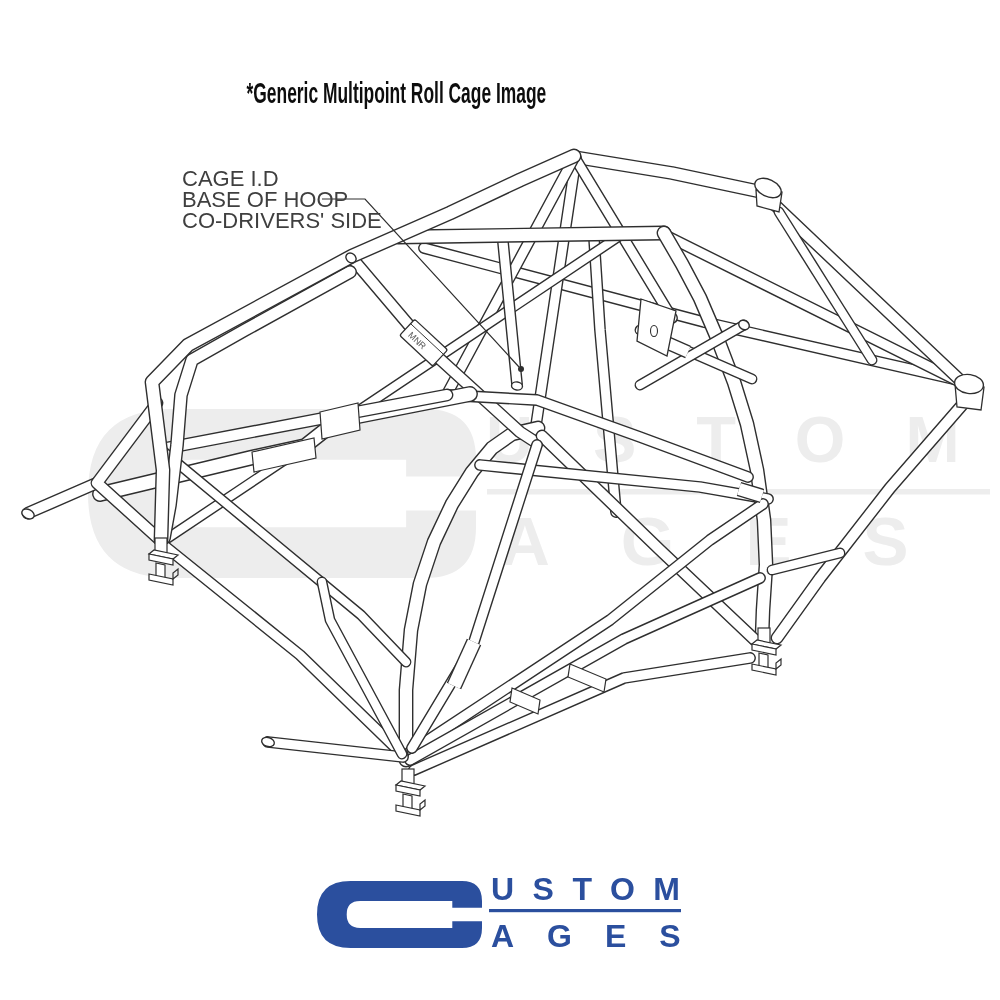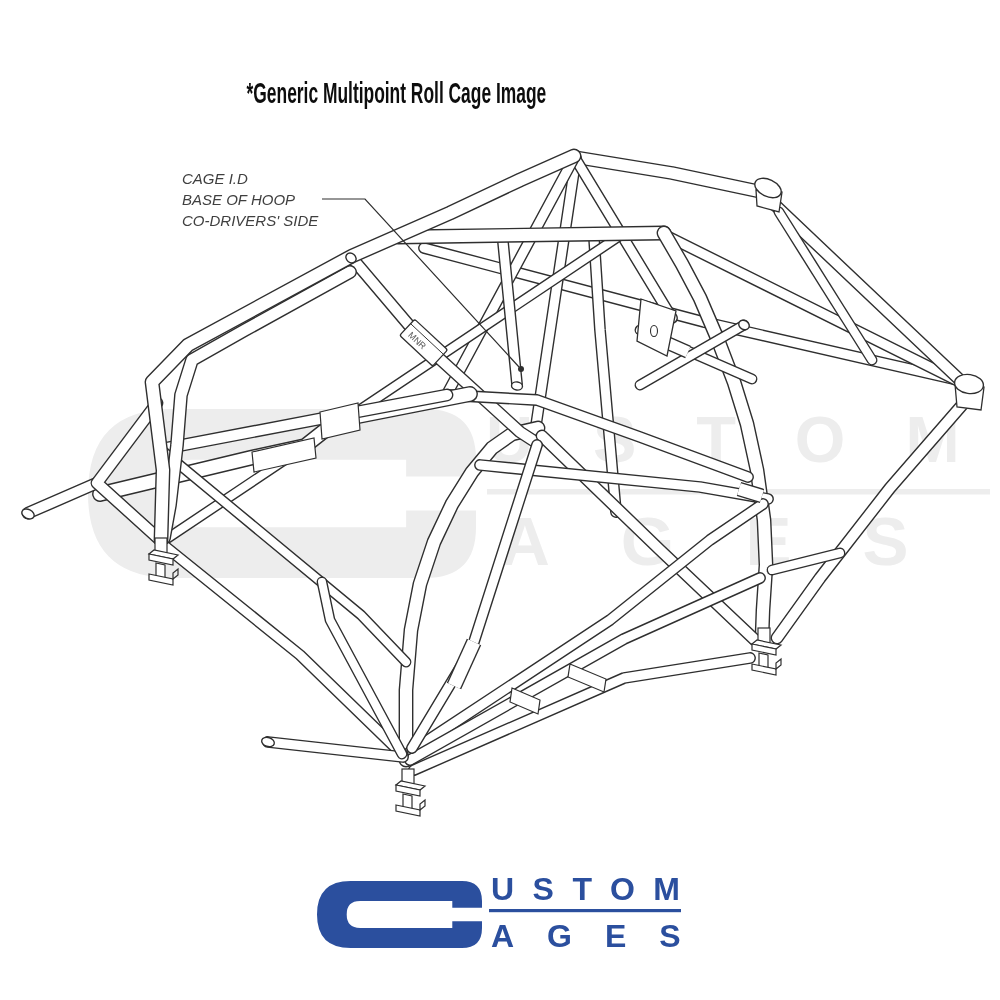--- a/index.html
+++ b/index.html
@@ -137,12 +137,12 @@
 <path d="M322,199 L365,199 L519,367" fill="none" stroke="#2f2f2f" stroke-width="1.2"></path>
     <circle cx="521" cy="369" r="3" fill="#2f2f2f"></circle>
 <g transform="translate(317,881)">
       <path fill="#2b4f9e" d="M33.5,0 L144.9,0 Q165,0 165,20.099999999999998 L165,26.8 L135.29999999999998,26.8 L135.29999999999998,20.099999999999998 L43.1,20.099999999999998 Q29.7,20.099999999999998 29.7,33.5 Q29.7,46.9 43.1,46.9 L135.29999999999998,46.9 L135.29999999999998,40.199999999999996 L165,40.199999999999996 L165,46.900000000000006 Q165,67 144.9,67 L33.5,67 Q0,67 0,33.5 Q0,0 33.5,0 Z"></path>
     </g>
     <text x="491" y="900" font-family="Liberation Sans, sans-serif" font-weight="bold" font-size="32" letter-spacing="18.5" fill="#2b4f9e">USTOM</text>
     <rect x="489" y="909" width="192" height="3.2" fill="#2b4f9e"></rect>
     <text x="491" y="947" font-family="Liberation Sans, sans-serif" font-weight="bold" font-size="32" letter-spacing="33" fill="#2b4f9e">AGES</text>
 </svg>
 <div style="position:absolute;left:0;top:76px;width:792px;text-align:center;"><span style="font-family:'Liberation Sans',sans-serif;font-weight:bold;font-size:30px;color:#0d0d0d;display:inline-block;transform:scaleX(0.58);transform-origin:center;white-space:nowrap;">*Generic Multipoint Roll Cage Image</span></div>
-<div style="position:absolute;left:182px;top:169px;font-family:'Liberation Sans',sans-serif;font-size:15px;color:#3f3f3f;line-height:20.8px;letter-spacing:0;font-style:italic;">CAGE I.D<br>BASE OF HOOP<br>CO-DRIVERS' SIDE</div>
+<div style="position:absolute;left:182px;top:169px;font-family:'Liberation Sans',sans-serif;font-size:22px;color:#3f3f3f;line-height:20.8px;letter-spacing:0;">CAGE I.D<br>BASE OF HOOP<br>CO-DRIVERS' SIDE</div>
 </body></html>

